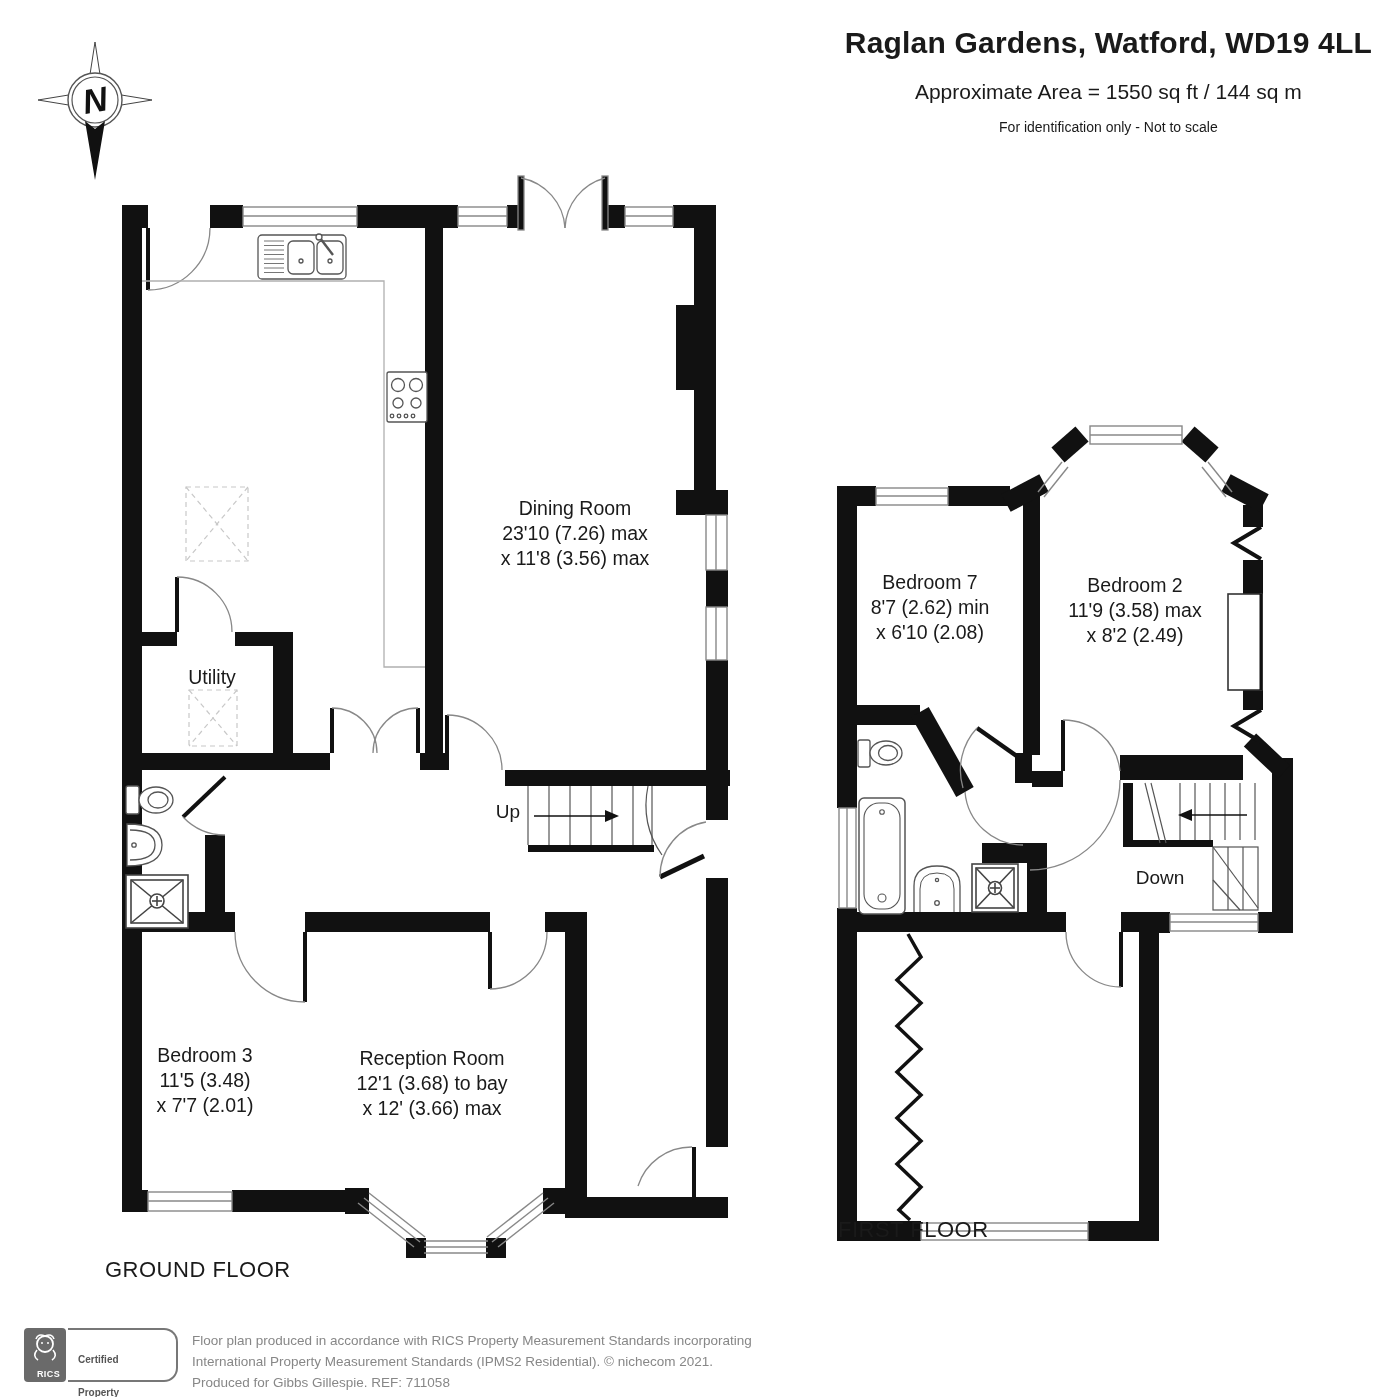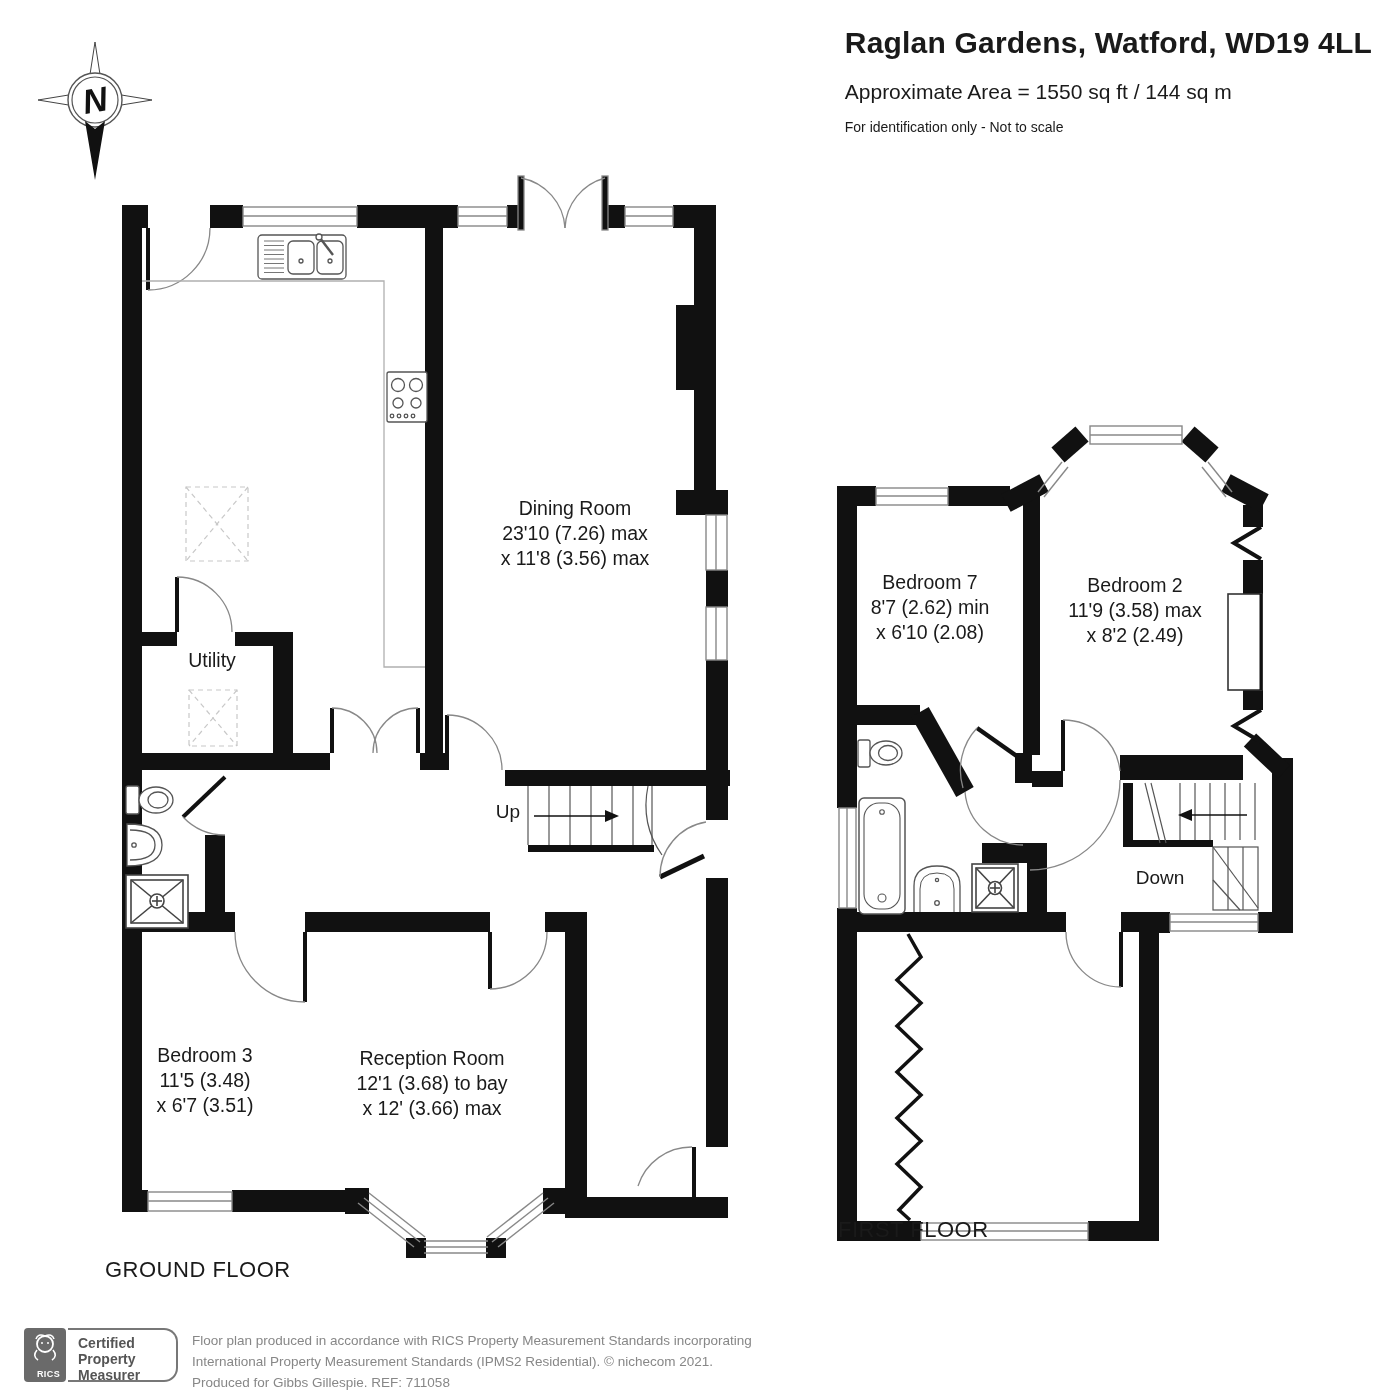--- a/index.html
+++ b/index.html
@@ -1,34 +1,34 @@
 <!DOCTYPE html>
 <html><head>
 <meta charset="utf-8">
 <style>
   html,body{margin:0;padding:0;background:#ffffff;}
   #page{position:relative;width:1397px;height:1397px;background:#ffffff;overflow:hidden;
         font-family:"Liberation Sans", sans-serif;color:#1a1a1a;}
   svg{position:absolute;left:0;top:0;}
-  .hdr{position:absolute;right:25px;top:26px;text-align:left;}
+  .hdr{position:absolute;right:25px;top:26px;text-align:center;}
   .hdr .t{font-size:30px;font-weight:bold;letter-spacing:.2px;}
   .hdr .a{font-size:21px;margin-top:20px;}
   .hdr .n{font-size:14px;margin-top:15px;}
   .room-label{position:absolute;transform:translate(-50%,-50%);text-align:center;
               font-size:19.5px;line-height:25px;white-space:nowrap;}
   .stair-label{position:absolute;transform:translate(-50%,-50%);font-size:19px;}
   .floor-label{position:absolute;transform:translate(0,-50%);font-size:22px;letter-spacing:.5px;}
   .room-label span{display:block;}
   .footer{position:absolute;left:20px;top:1322px;height:66px;}
   .ricsbox{position:absolute;left:4px;top:6px;width:42px;height:54px;background:#6a6a6a;
            border-radius:4px;color:#fff;text-align:center;}
   .ricsbox .brand{position:absolute;bottom:3px;left:0;right:0;font-size:9px;font-weight:bold;letter-spacing:.4px;padding-left:7px;}
   .badge{position:absolute;left:48px;top:6px;width:110px;height:54px;border:2px solid #777;
          border-left:none;border-radius:0 14px 14px 0;box-sizing:border-box;padding:5px 0 0 10px;}
-  .badge span{display:block;font-size:14px;font-weight:bold;color:#555;line-height:16px;}
+  .badge span{display:block;font-size:10px;font-weight:bold;color:#555;line-height:16px;margin-top:17px;}
   .disc{position:absolute;left:172px;top:8px;width:540px;color:#878787;font-size:13.5px;line-height:21px;}
   .disc div{white-space:nowrap;}
 </style>
 </head>
 <body>
 
 <div id="page">
 
 <svg width="1397" height="1397" viewBox="0 0 1397 1397">
   <g fill="#111" stroke="none">
@@ -398,27 +398,27 @@
   <div class="t">Raglan Gardens, Watford, WD19 4LL</div>
   <div class="a">Approximate Area = 1550 sq ft / 144 sq m</div>
   <div class="n">For identification only - Not to scale</div>
 </div>
 
 <div class="room-label" style="left:575px;top:533px">
   <span>Dining Room</span>
   <span>23'10 (7.26) max</span>
   <span>x 11'8 (3.56) max</span>
 </div>
-<div class="room-label" style="left:212px;top:660px">
+<div class="room-label" style="left:212px;top:677px">
   <span>Utility</span>
 </div>
 <div class="room-label" style="left:205px;top:1080px">
   <span>Bedroom 3</span>
   <span>11'5 (3.48)</span>
-  <span>x 6'7 (3.51)</span>
+  <span>x 7'7 (2.01)</span>
 </div>
 <div class="room-label" style="left:432px;top:1083px">
   <span>Reception Room</span>
   <span>12'1 (3.68) to bay</span>
   <span>x 12' (3.66) max</span>
 </div>
 <div class="room-label" style="left:930px;top:607px">
   <span>Bedroom 7</span>
   <span>8'7 (2.62) min</span>
   <span>x 6'10 (2.08)</span>

